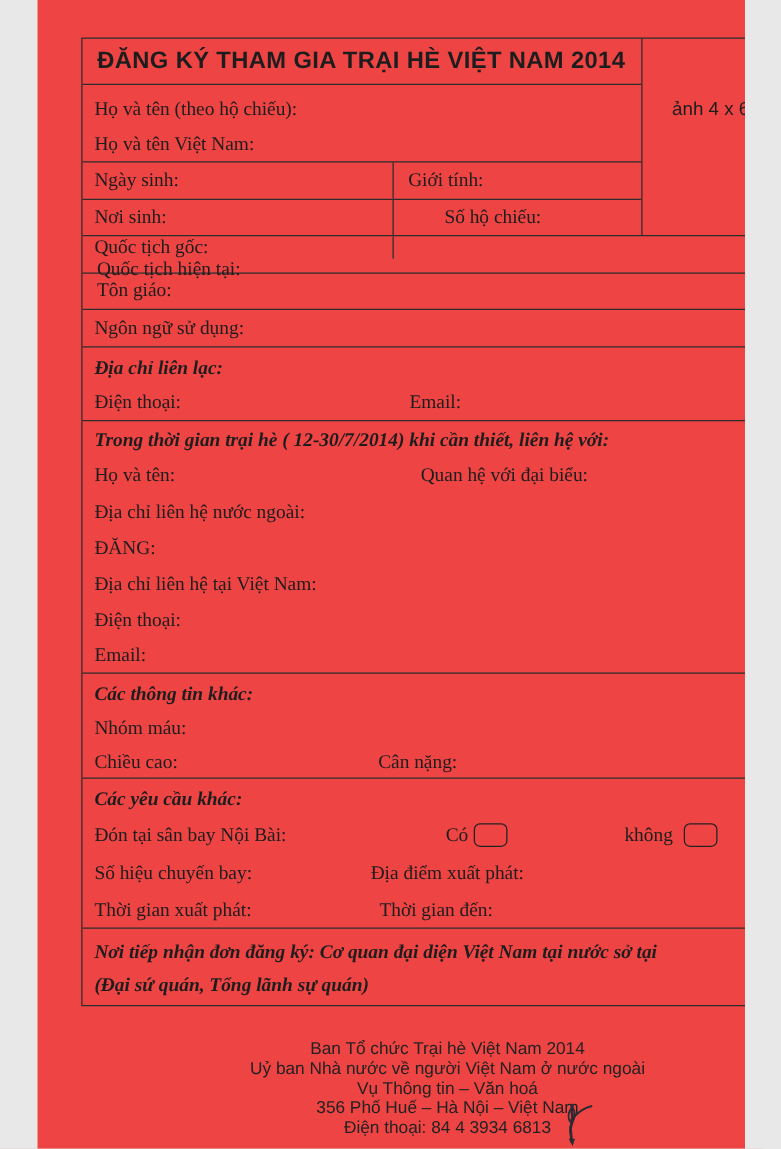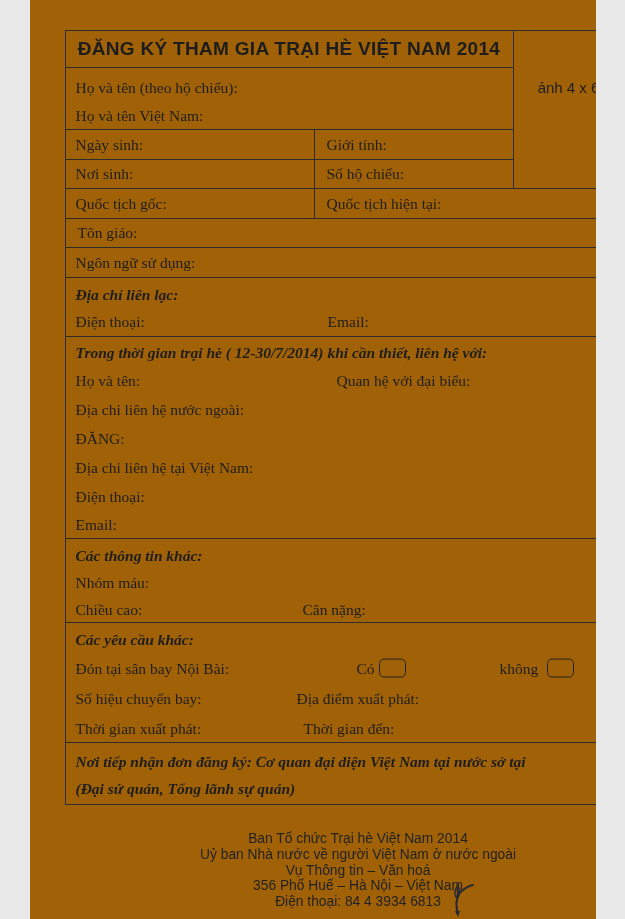--- a/index.html
+++ b/index.html
@@ -1,18 +1,18 @@
 <!DOCTYPE html>
 <html><head>
 <meta charset="utf-8">
 <style>
   html,body { margin:0; padding:0; background:#e8e8e8; }
   .page {
     position:relative; width:566px; height:919px; margin:0 auto;
-    background:#a16207; color:#1d1d1d; overflow:hidden;
+    background:#ef4444; color:#1d1d1d; overflow:hidden;
     font-family:"Liberation Serif","DejaVu Serif",serif; font-size:15.5px;
   }
   .form-table {
     position:absolute; left:35px; top:30px; width:560px;
     border:1.7px solid #2d2d2d; box-sizing:border-box;
   }
   .bb { border-bottom:1.6px solid #2d2d2d; }
   .top-section { display:flex; }
   .top-main { width:448px; border-right:1.6px solid #2d2d2d; box-sizing:border-box; }
   .photo-box { flex:1; padding-top:48px; text-align:center;
@@ -58,35 +58,35 @@
             </div>
         </div>
         <div class="split-row bb">
           <div class="cell-l">
               <span>Ngày sinh:</span>
             </div>
           <div class="cell-r">
               <span>Giới tính:</span>
             </div>
         </div>
-        <div class="split-row" style="height:28px;">
+        <div class="split-row" style="height:28px;gap:29px;">
           <div class="cell-l">
               <span>Nơi sinh:</span>
             </div>
           <div class="cell-r">
               <span>Số hộ chiếu:</span>
             </div>
         </div>
       </div>
       <div class="photo-box">
         <span>ảnh 4 x 6</span>
       </div>
     </div>
 
-    <div class="split-row bb" style="border-top:1.6px solid #2d2d2d;">
+    <div class="split-row bb" style="border-top:1.6px solid #2d2d2d;flex-direction:column;">
       <div class="cell-l">
           <span>Quốc tịch gốc:</span>
         </div>
       <div class="cell-r">
           <span>Quốc tịch hiện tại:</span>
         </div>
     </div>
 
     <div class="split-row bb" style="height:28px;">
       <div class="cell-r">

